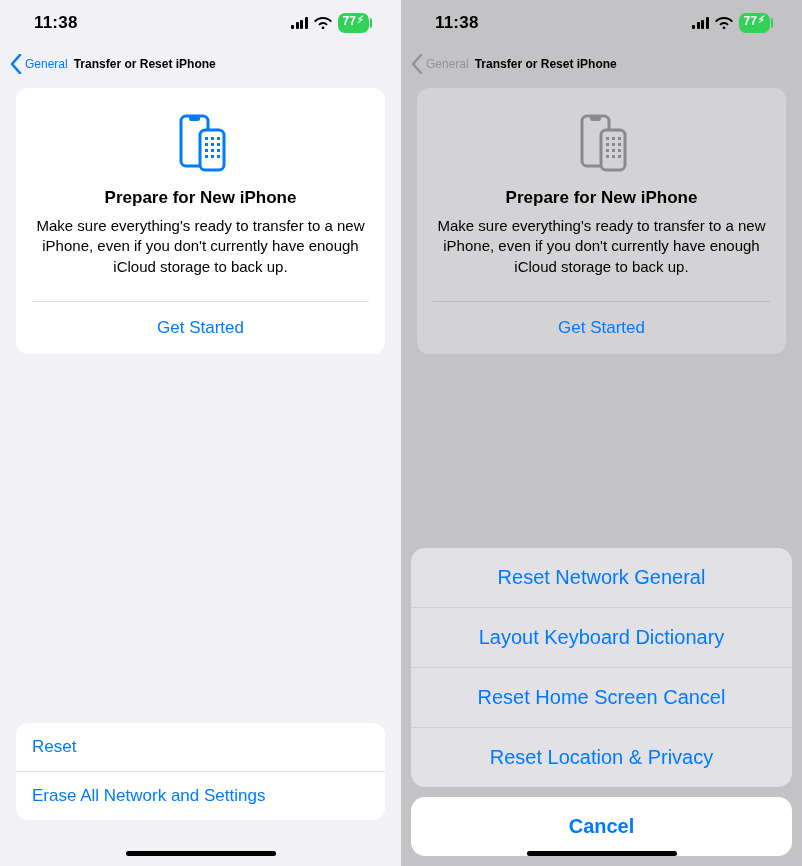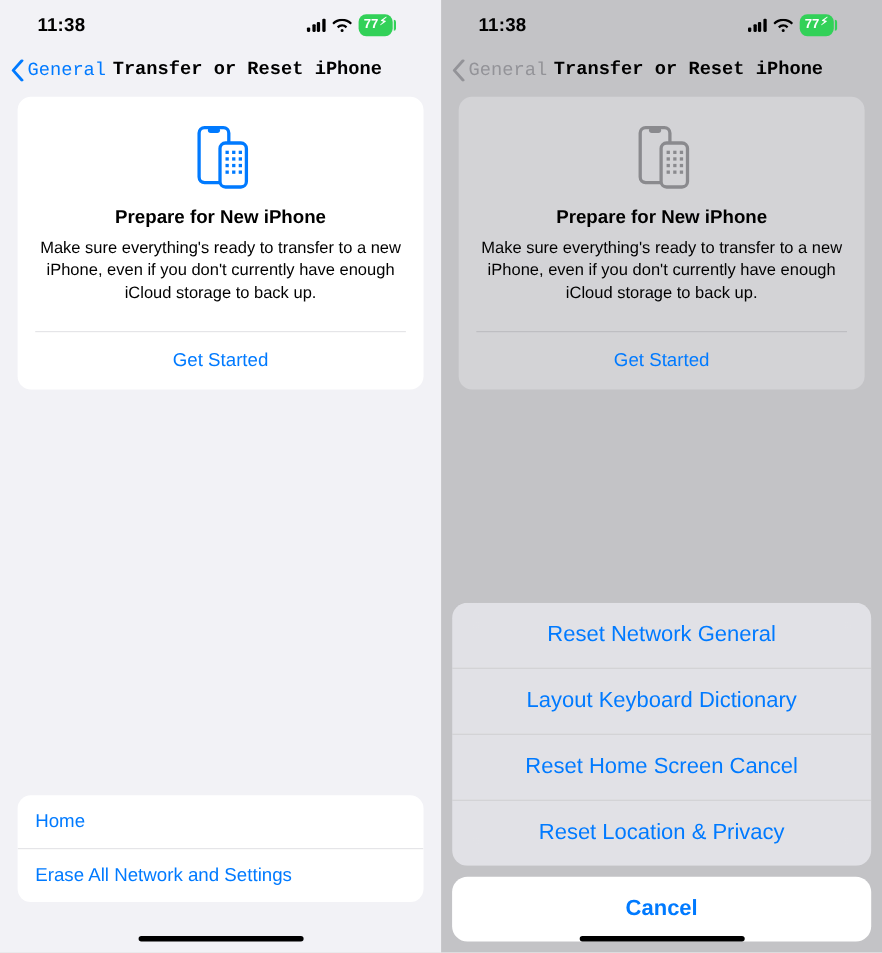--- a/index.html
+++ b/index.html
@@ -18,21 +18,21 @@
     position: relative;
     overflow: hidden;
   }
   .screen.right { background: #c3c3c6; }
   
   .status-bar {
     display: flex;
     justify-content: space-between;
     align-items: center;
     height: 46px;
-    padding: 0 44px 0 34px;
+    padding: 0 32px 0 34px;
   }
   .status-time { font-size: 17px; font-weight: 600; letter-spacing: 0.2px; }
   .status-icons { display: flex; align-items: center; gap: 6px; }
   .signal { display: flex; align-items: flex-end; gap: 1.5px; height: 12px; }
   .signal span { width: 3px; background: #000; border-radius: 1px; }
   .signal span:nth-child(1){height:4px;} .signal span:nth-child(2){height:7px;}
   .signal span:nth-child(3){height:9px;} .signal span:nth-child(4){height:12px;}
   .wifi svg { display:block; }
   .battery {
     display:flex; 
@@ -41,24 +41,23 @@
     font-size:12px; font-weight:600; height:20px;
     position: relative;
   }
   .battery::after{
     content:""; position:absolute; right:-3px; top:5px;
     width:2.5px; height:10px; background:#32d158; border-radius:0 2px 2px 0;
   }
   .bolt { font-size:10px; margin-left:1px;}
   
   .nav-bar {
-    display:flex; gap:6px;
+    display:flex; align-items:center; gap:6px;
     padding: 8px 10px 14px 10px;
-    font-size:17px;
-    font-family:Liberation Mono, monospace;
+    font-size:12px;
   }
   .back { display:flex; align-items:center; color:#007aff; gap:3px; }
   .screen.right .back { color:#939398; }
   .nav-title { font-weight:600; color:#000; }
   .screen.right .nav-title { color:#000; }
   
   .card {
     background:#fff; margin: 0 16px; border-radius:12px;
     overflow:hidden;
   }
@@ -170,21 +169,21 @@
         </svg>
       </div>
       <div class="card-title">Prepare for New iPhone</div>
       <div class="card-desc">Make sure everything's ready to transfer to a new iPhone, even if you don't currently have enough iCloud storage to back up.</div>
     </div>
     <div class="card-sep"></div>
     <div class="card-btn">Get Started</div>
   </div>
 
   <div class="bottom-list">
-    <div class="row">Home</div>
+    <div class="row">Reset</div>
     <div class="row">Erase All Network and Settings</div>
   </div>
 
   <div class="home-indicator"></div>
 </div>
 
 <div class="screen right">
   <div class="status-bar">
     <span class="status-time">11:38</span>
     <div class="status-icons">

